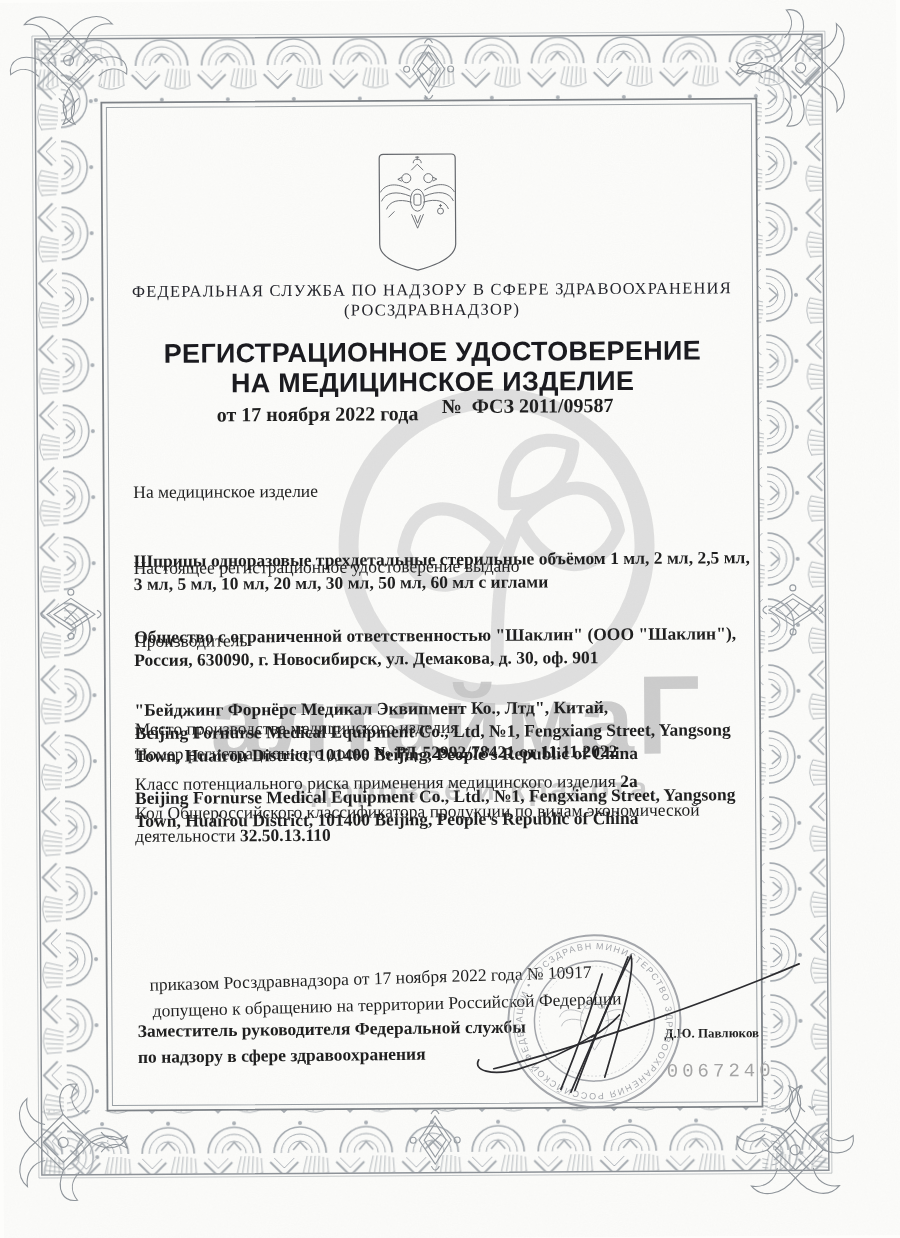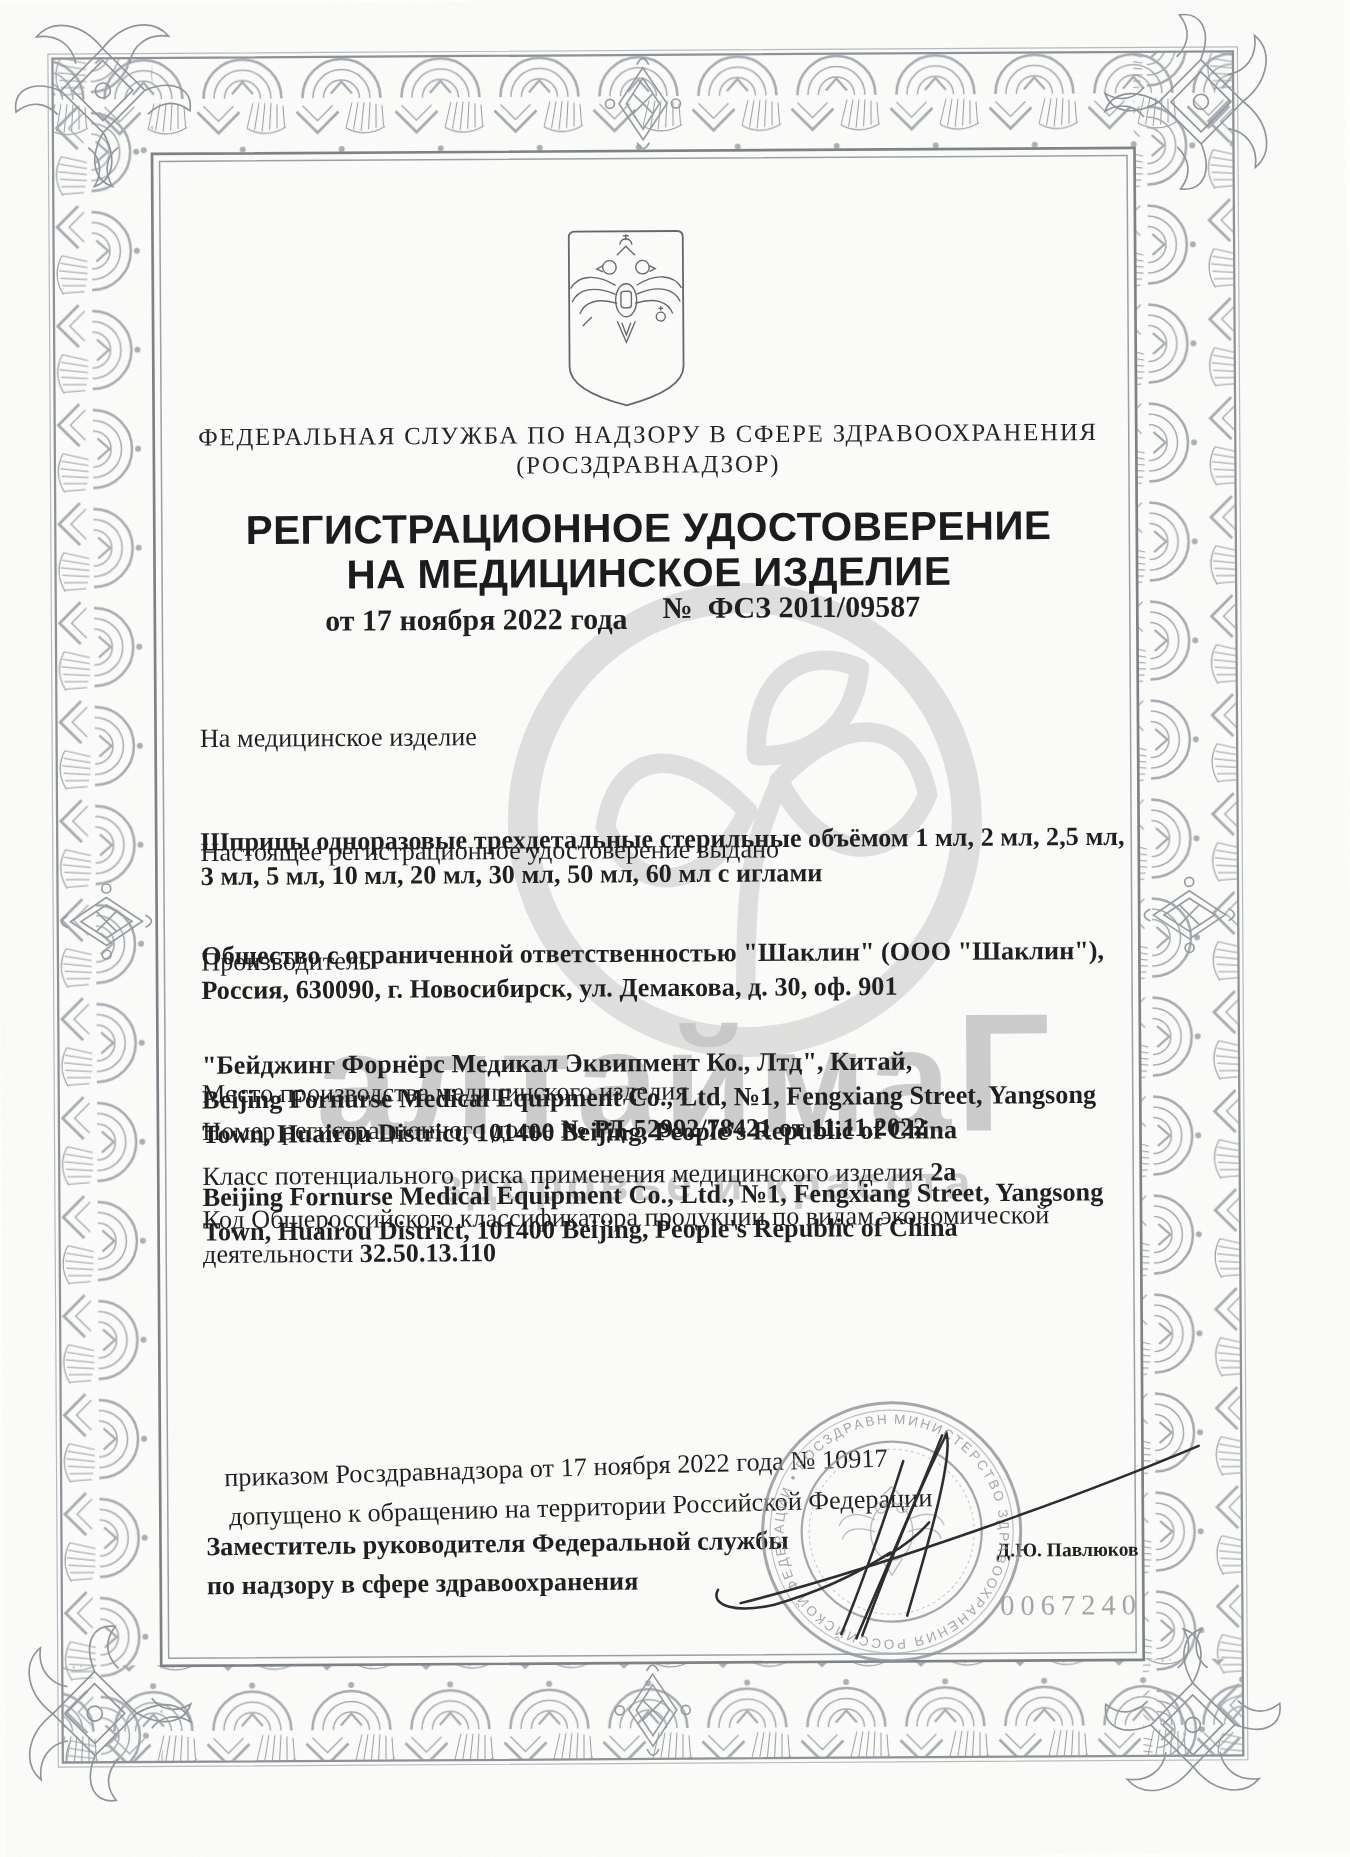--- a/index.html
+++ b/index.html
@@ -28,21 +28,21 @@
   .field .label{font-weight:400;}
   .field .value{font-weight:700;}
   .f0{top:433px;} .f1{top:509px;} .f2{top:582px;} .f3{top:670px;}
   .f4{top:741px;} .f5{top:771px;} .f6{top:800px;}
 
   .order-line{left:147px;top:973px;font-size:17.5px;transform:rotate(-1.35deg);transform-origin:0 0;}
   .circulation-line{left:150px;top:999px;font-size:17.5px;transform:rotate(-1.2deg);transform-origin:0 0;}
   .signer-title{left:135px;top:1016px;font-size:17.5px;font-weight:700;line-height:26px;white-space:pre;
                 transform:rotate(-0.3deg);transform-origin:0 0;}
   .signer-name{left:637px;top:1027px;font-size:13px;font-weight:700;margin-left:25px;}
-  .serial{left:664px;top:1062px;font-family:Liberation Serif, serif;font-size:19px;
+  .serial{left:664px;top:1062px;font-family:Liberation Mono, monospace;font-size:19px;
           letter-spacing:4px;color:#a5a5a5;}
 </style>
 </head>
 <body>
 
 <div class="page">
  <div class="sheet">
 
   <svg id="gfx-under" class="gfx" width="900" height="1238" viewBox="0 0 900 1238" aria-hidden="true">
     <defs>

